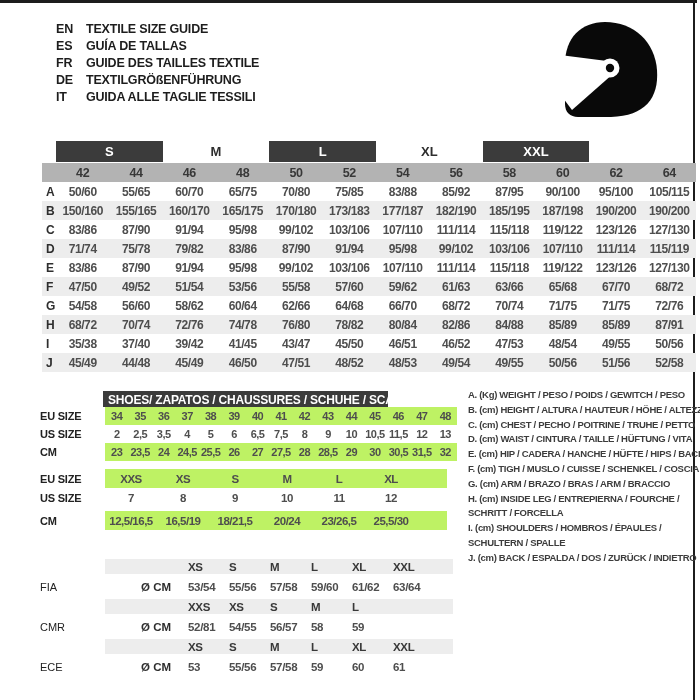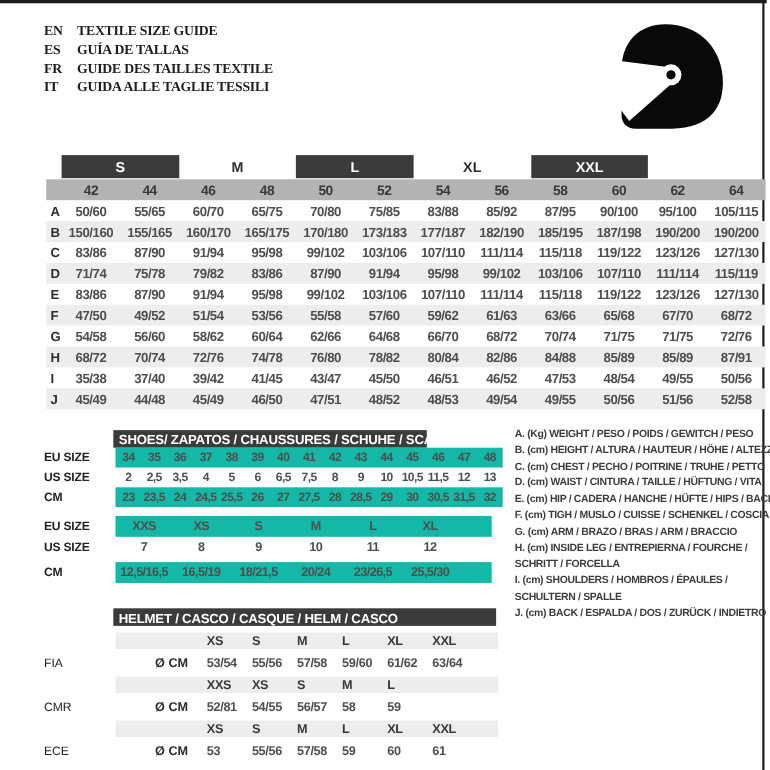--- a/index.html
+++ b/index.html
@@ -2,21 +2,21 @@
 <html><head>
 <meta charset="utf-8">
 <style>
   html,body{margin:0;padding:0;background:#fff;}
   .canvas{position:relative;width:700px;height:700px;background:#ffffff;
           font-family:"Liberation Sans",sans-serif;overflow:hidden;}
   .border-top{position:absolute;left:0;top:0;width:697px;height:3px;background:#1c1c1c;}
   .border-right{position:absolute;right:5px;top:0;width:2px;height:700px;background:#1c1c1c;}
 
   
-  .lang-list{position:absolute;left:40px;top:20px;font-family:Liberation Serif, serif;}
+  .lang-list{position:absolute;left:56px;top:20px;}
   .lang-row{display:flex;height:17px;align-items:center;}
   .lang-code{width:30px;font-weight:bold;font-size:12.5px;color:#1d1d1d;letter-spacing:-0.2px;}
   .lang-text{font-weight:bold;font-size:12.5px;color:#1d1d1d;letter-spacing:-0.2px;white-space:nowrap;}
 
   
   .helmet-logo{position:absolute;left:548px;top:20px;width:115px;height:100px;}
 
   
   .textile{position:absolute;left:42px;top:141px;width:654px;}
   .t-row{display:grid;grid-template-columns:14px repeat(12,1fr);height:19px;align-items:center;}
@@ -31,21 +31,21 @@
   .band-row .cell{color:#383838;font-size:12.5px;}
   .cell.lbl{text-align:left;padding-left:4px;color:#2e2e2e;overflow:visible;}
 
   
   .sec{position:absolute;left:40px;}
   .sec-bar{margin-left:63px;background:#3b3b3b;color:#fff;font-weight:bold;font-size:12px;
            height:16px;line-height:18px;padding-left:5px;letter-spacing:-0.2px;white-space:nowrap;}
   .s-row{display:flex;height:18px;align-items:center;}
   .s-lbl{width:65px;font-weight:bold;font-size:11px;color:#222;letter-spacing:-0.2px;}
   .s-vals{display:flex;height:100%;align-items:center;}
-  .s-vals.striped{background:#14b8a6;}
+  .s-vals.striped{background:#bef264;}
   .s-cell{text-align:center;font-weight:bold;font-size:11px;color:#4e4e4e;letter-spacing:-0.5px;white-space:nowrap;}
 
   .shoes-sec{top:391px;width:420px;}
   .shoes-sec .sec-bar{width:280px;}
   .shoes-sec .s-vals{width:352px;}
   .shoes-sec .s-cell{flex:1;}
   .shoes-sec .s-row{height:18px;}
 
   .gloves-sec{top:469px;width:412px;}
   .gloves-sec .sec-bar{width:337px;}
@@ -84,20 +84,24 @@
         <span class="lang-code">EN</span>
         <span class="lang-text">TEXTILE SIZE GUIDE</span>
       </div>
       <div class="lang-row">
         <span class="lang-code">ES</span>
         <span class="lang-text">GUÍA DE TALLAS</span>
       </div>
       <div class="lang-row">
         <span class="lang-code">FR</span>
         <span class="lang-text">GUIDE DES TAILLES TEXTILE</span>
+      </div>
+      <div class="lang-row">
+        <span class="lang-code">DE</span>
+        <span class="lang-text">TEXTILGRÖßENFÜHRUNG</span>
       </div>
       <div class="lang-row">
         <span class="lang-code">IT</span>
         <span class="lang-text">GUIDA ALLE TAGLIE TESSILI</span>
       </div>
     </div>
 
   <svg class="helmet-logo" viewBox="0 0 115 100" aria-hidden="true">
     <path d="M57,2 C86,2 107,22 109,50 C111,78 97,96 63,97 L30,97 C22,97 17,92 17,84 L17,44 C17,18 33,2 57,2 Z" fill="#090909"></path>
     <polygon points="12,35 59,41 66,53 24,90 12,74" fill="#ffffff"></polygon>
@@ -380,21 +384,20 @@
             <div class="s-cell">18/21,5</div>
             <div class="s-cell">20/24</div>
             <div class="s-cell">23/26,5</div>
             <div class="s-cell">25,5/30</div>
           </div>
         </div>
       </div>
   </div>
 
   <div class="sec helmet-sec">
-    <div class="sec-bar">HELMET / CASCO / CASQUE / HELM / CASCO</div>
     <div id="helmetRows">
         <div class="h-row h-band">
           <div class="h-outlbl"></div>
           <div class="h-vals">
             <div class="h-prefix"></div>
             <div class="h-cell">XS</div>
             <div class="h-cell">S</div>
             <div class="h-cell">M</div>
             <div class="h-cell">L</div>
             <div class="h-cell">XL</div>

